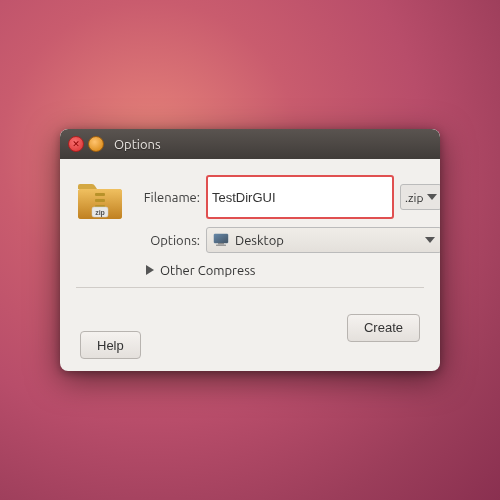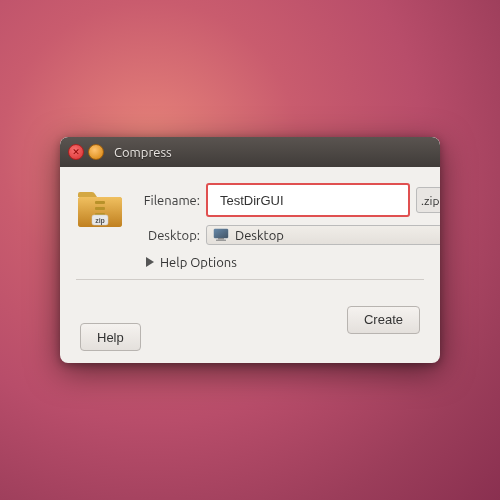--- a/index.html
+++ b/index.html
@@ -98,24 +98,24 @@
 
     .form-label {
       color: #3c3c3c;
       min-width: 64px;
       text-align: right;
       font-size: 13px;
     }
 
     .filename-input {
       flex: 1;
-      height: 34px;
+      height: 44px;
       border: 2px solid #e05050;
       border-radius: 3px;
-      padding: 0 12px;
+      padding: 0 4px;
       font-size: 13px;
       background: #fff;
       color: #333;
       outline: none;
     }
 
     .ext-select-wrapper {
       display: flex;
       align-items: center;
       height: 26px;
@@ -133,21 +133,21 @@
     }
 
     .chevron-down {
       width: 10px;
       height: 6px;
       display: inline-block;
     }
 
     .location-select-wrapper {
       flex: 1;
-      height: 20px;
+      height: 26px;
       background: linear-gradient(to bottom, #f0ede8, #e4e0db);
       border: 1px solid #bbb;
       border-radius: 3px;
       display: flex;
       align-items: center;
       padding: 0 6px;
       gap: 6px;
       cursor: pointer;
     }
 
@@ -249,21 +249,21 @@
 </head>
 <body>
 
 <div class="dialog">
 
   <div class="titlebar">
     <div class="window-controls">
       <div class="btn-close">✕</div>
       <div class="btn-minimize"></div>
     </div>
-    <span class="titlebar-title">Compress</span>
+    <span class="titlebar-title">Options</span>
   </div>
 
   <div class="dialog-body">
     <div class="content-row">
 
       <div class="zip-folder-icon">
         <svg width="48" height="48" viewBox="0 0 48 48" xmlns="http://www.w3.org/2000/svg">
 
           <rect x="2" y="14" width="44" height="30" rx="3" fill="#d4a843"></rect>
           <rect x="2" y="14" width="44" height="30" rx="3" fill="url(#folderGrad)"></rect>
@@ -292,21 +292,21 @@
           <input type="text" class="filename-input" value="TestDirGUI" style="">
           <div class="ext-select-wrapper">
             <span class="ext-select-label">.zip</span>
             <svg class="chevron-down" viewBox="0 0 10 6">
               <path d="M0,0 L5,6 L10,0 Z" fill="#555"></path>
             </svg>
           </div>
         </div>
 
         <div class="form-row">
-          <span class="form-label">Desktop:</span>
+          <span class="form-label">Options:</span>
           <div class="location-select-wrapper">
 
             <svg class="location-icon" viewBox="0 0 16 14" xmlns="http://www.w3.org/2000/svg">
               <rect x="1" y="1" width="14" height="9" rx="1" fill="#7a9ab5" stroke="#5a7a95" stroke-width="0.5"></rect>
               <rect x="1" y="1" width="14" height="9" rx="1" fill="url(#screenGrad)"></rect>
               <rect x="5" y="10" width="6" height="1.5" fill="#8a8a8a"></rect>
               <rect x="3" y="11.5" width="10" height="1.5" rx="0.5" fill="#9a9a9a"></rect>
               <defs>
                 <linearGradient id="screenGrad" x1="0" y1="0" x2="1" y2="1">
                   <stop offset="0%" stop-color="#6688a8"></stop>
@@ -318,21 +318,21 @@
             <svg class="location-chevron" viewBox="0 0 10 6">
               <path d="M0,0 L5,6 L10,0 Z" fill="#555"></path>
             </svg>
           </div>
         </div>
       </div>
     </div>
 
     <div class="other-options-row">
       <span class="other-options-triangle"></span>
-      <span class="other-options-label">Help Options</span>
+      <span class="other-options-label">Other Compress</span>
     </div>
 
     <div class="divider"></div>
 
     <div class="button-row">
       <button class="btn btn-help">Help</button>
       <div class="action-buttons">
         <button class="btn btn-cancel">Create</button>
       </div>
     </div>

